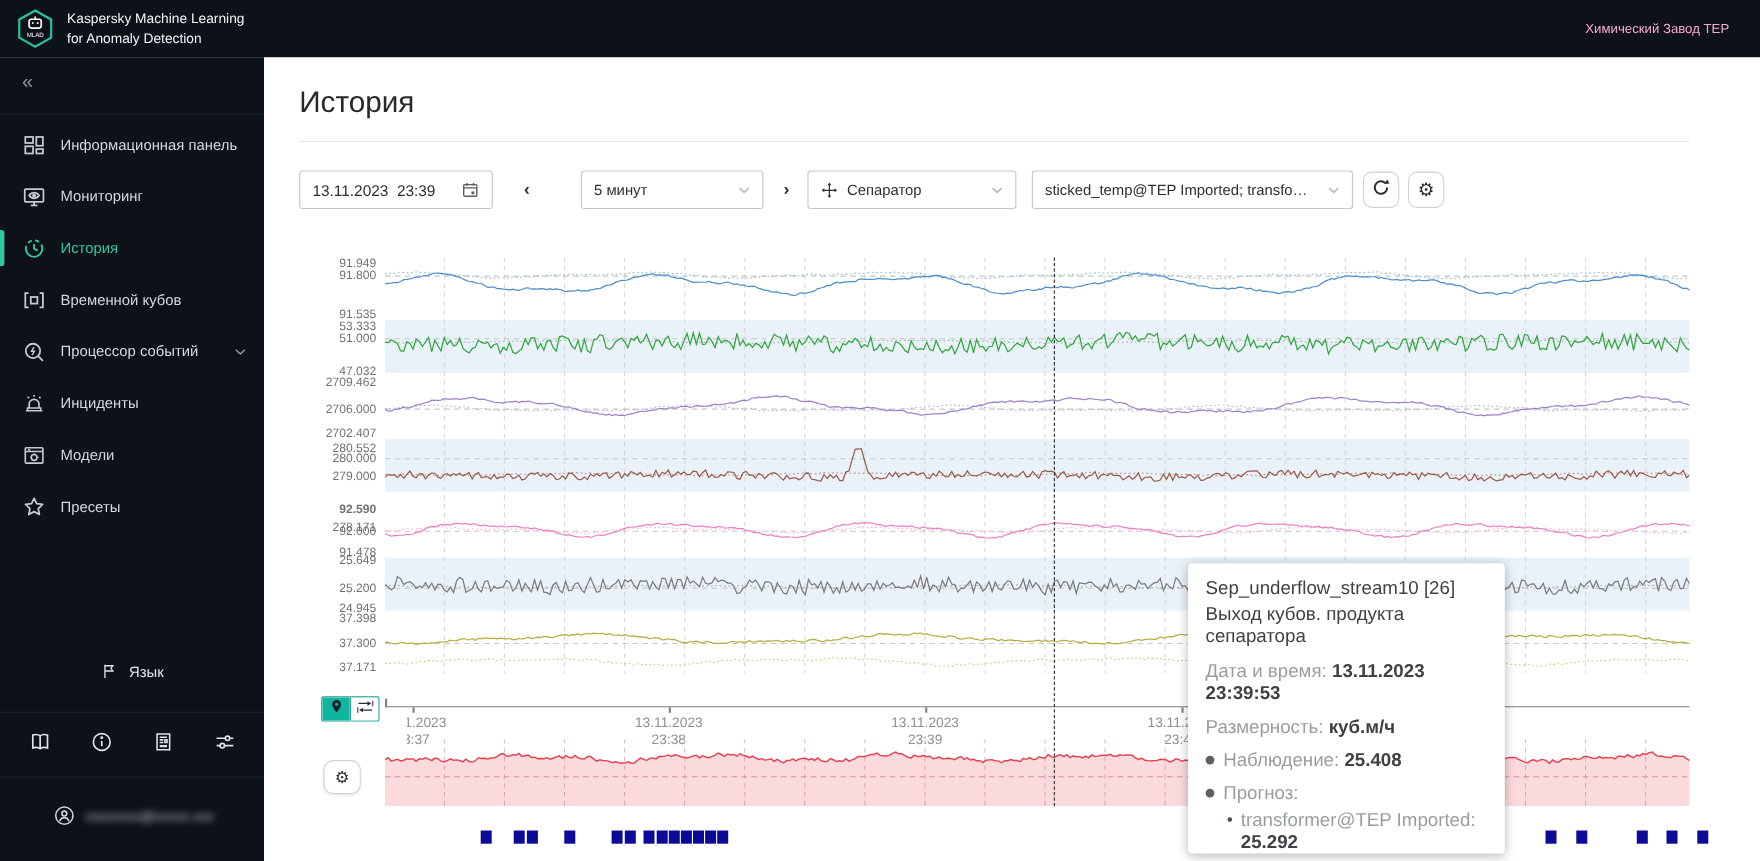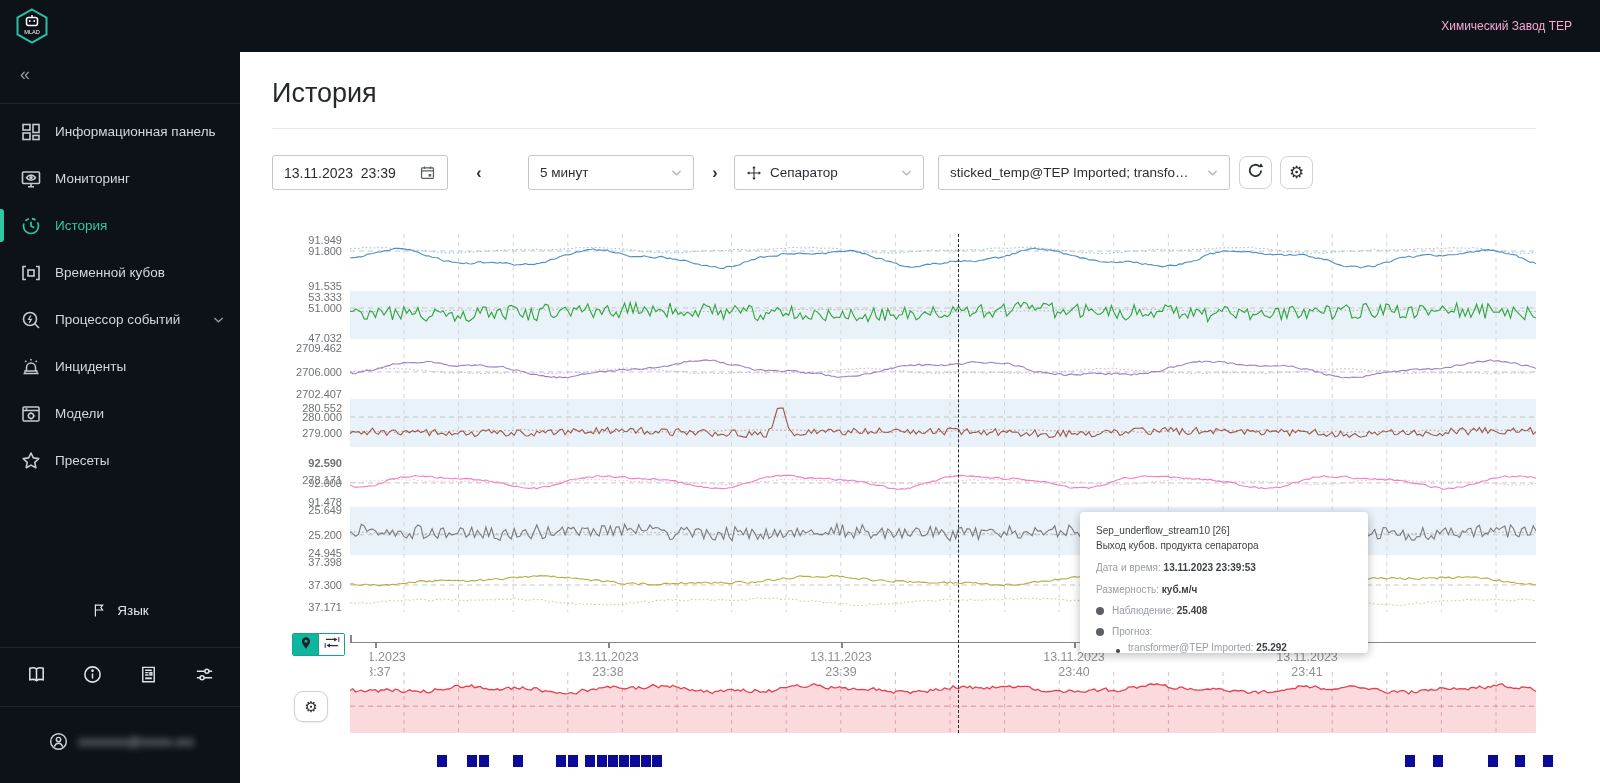--- a/index.html
+++ b/index.html
@@ -75,21 +75,21 @@
   .toggles{position:absolute;left:52px;top:581px;display:flex;border:1px solid #12a28e;border-radius:2px;
            overflow:hidden;z-index:6;background:#fff}
   .tbtn{width:25px;height:21px;display:flex;align-items:center;justify-content:center;background:#fff;cursor:pointer}
   .tbtn.active{background:#10b5a0}
   .tbtn + .tbtn{border-left:1px solid #12a28e}
   .gear-float{position:absolute;left:54px;top:639px;width:34px;height:31px;border:1px solid #ced2d6;border-radius:9px;
               background:#fff;display:flex;align-items:center;justify-content:center;font-size:15px;color:#2b2f33;
               box-shadow:0 1px 2px rgba(0,0,0,.08);cursor:pointer;z-index:6;padding:0}
   
   .ktooltip{position:absolute;left:840px;top:460px;width:256px;background:#fff;border-radius:4px;
-            box-shadow:0 2px 10px rgba(0,0,0,.28);padding:13px 16px 0;z-index:30;font-size:10px;color:#3e4246}
+            box-shadow:0 2px 10px rgba(0,0,0,.28);padding:13px 16px 0;z-index:30;font-size:17px;color:#3e4246}
   .tt-title{margin-bottom:4px}
   .tt-row{margin-top:11px}
   .tt-lb{color:#989da2}
   .ktooltip b{color:#3e4246;font-weight:bold}
   .tt-bul{margin-top:10px;display:flex;align-items:center;gap:8px}
   .dot{width:8px;height:8px;border-radius:50%;background:#5c6065;flex:0 0 8px}
   .tt-sub{margin-top:5px;padding-left:32px;position:relative}
   .sdot{position:absolute;left:20px;top:7px;width:3.5px;height:3.5px;border-radius:50%;background:#4a4e52}
 </style>
 </head>
@@ -101,20 +101,24 @@
     <div class="logo" id="logo-mount">
         <svg width="34" height="36" viewBox="0 0 34 36">
           <polygon points="17,1.5 31.5,9.7 31.5,26.3 17,34.5 2.5,26.3 2.5,9.7" fill="none" stroke="#27c1a4" stroke-width="2"></polygon>
           <rect x="11.5" y="9.5" width="11" height="8" rx="2" fill="none" stroke="#fff" stroke-width="1.5"></rect>
           <circle cx="14.8" cy="13" r="0.9" fill="#fff"></circle>
           <circle cx="19.2" cy="13" r="0.9" fill="#fff"></circle>
           <line x1="17" y1="7" x2="17" y2="9.5" stroke="#fff" stroke-width="1.4"></line>
           <text x="17" y="25.5" font-size="5.6" fill="#fff" text-anchor="middle" font-family="Liberation Sans,sans-serif">MLAD</text>
         </svg>
       </div>
+    <div class="app-title">
+      <div>Kaspersky Machine Learning</div>
+      <div>for Anomaly Detection</div>
+    </div>
     <div class="plant">Химический Завод ТЕР</div>
   </header>
 
   <aside>
     <div class="collapse">«</div>
     <div class="sb-divider d1"></div>
     <nav id="sidebar-nav">
         <div class="sb-item">
           <span class="sb-ic">
             <svg viewBox="0 0 22 22">

